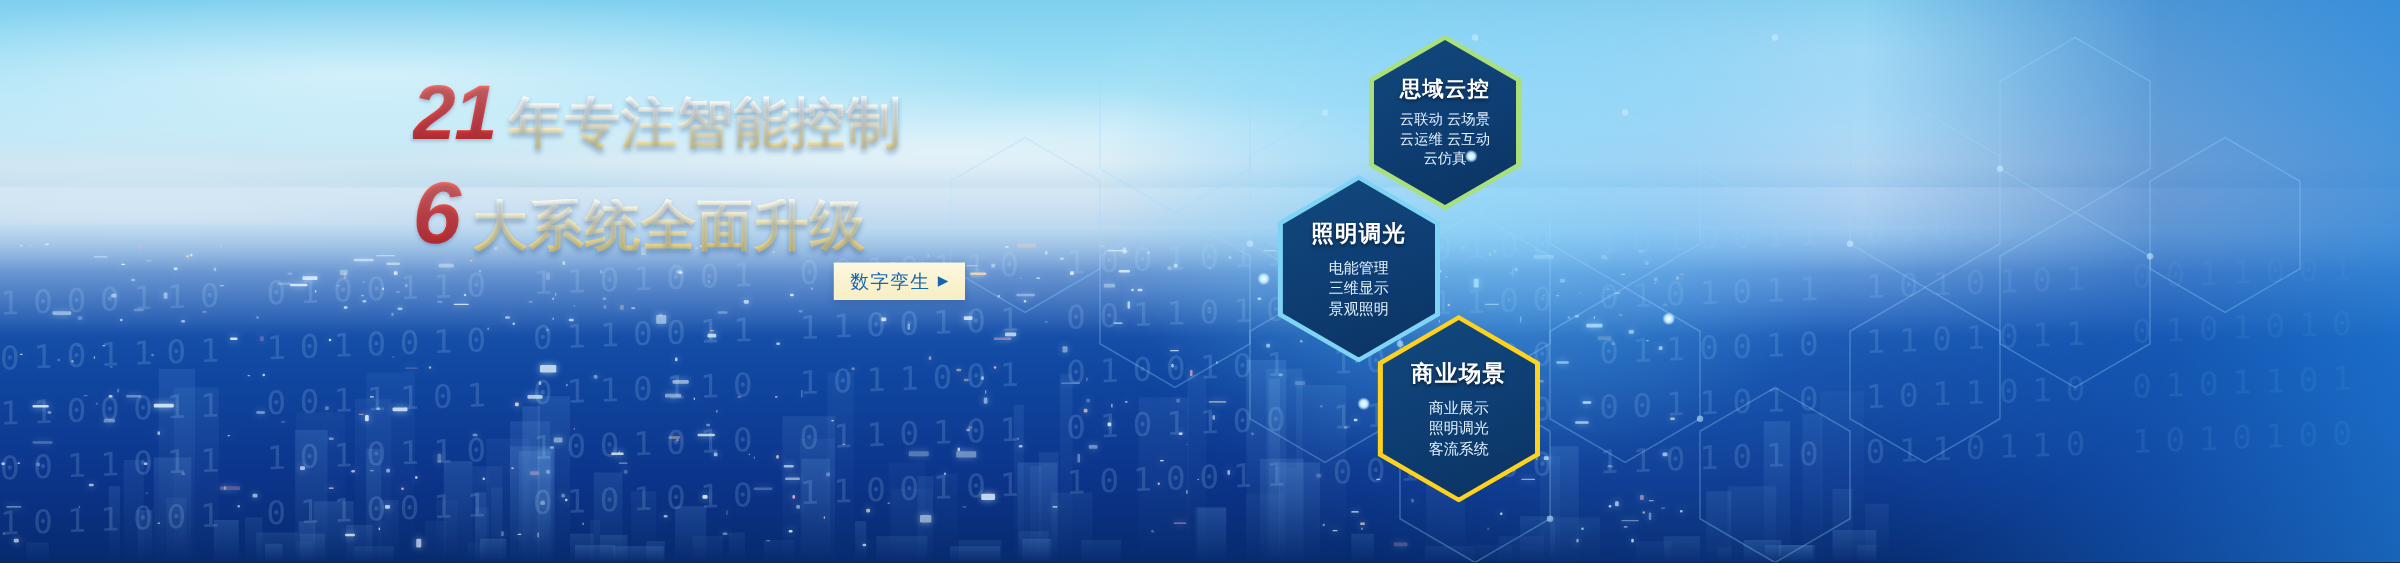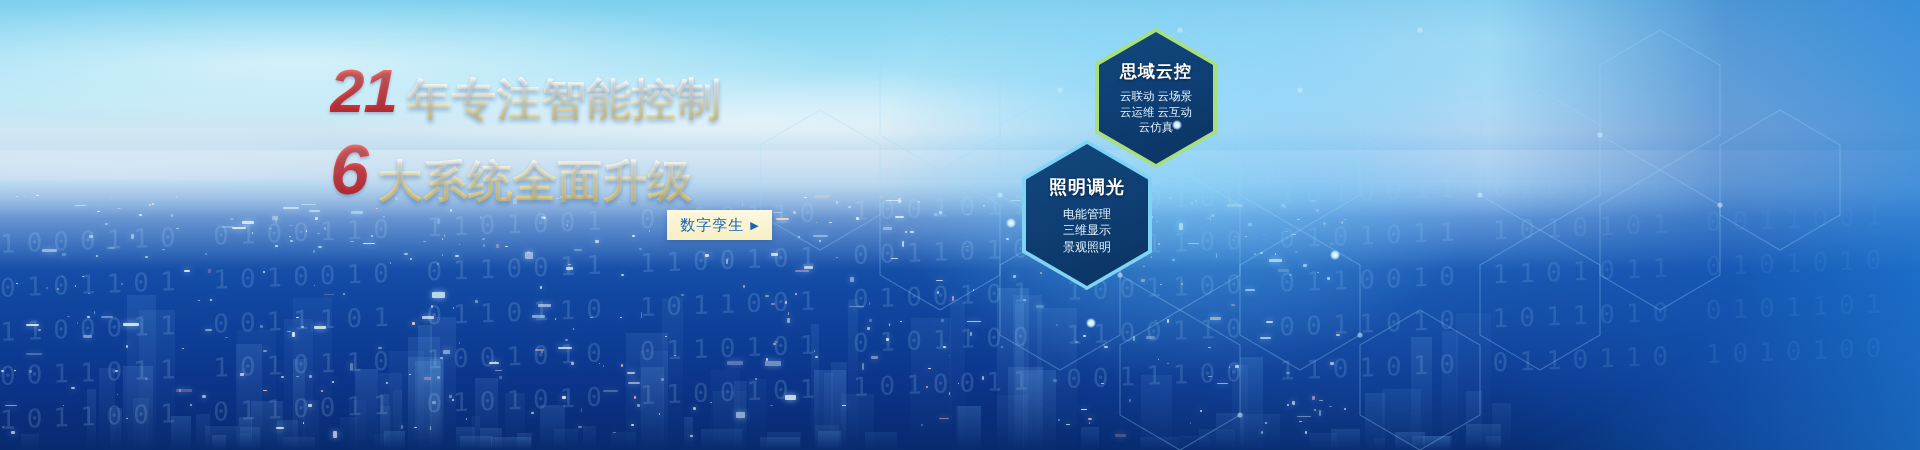--- a/index.html
+++ b/index.html
@@ -764,20 +764,30 @@
       <div class="hex h-md" style="left: 1022px; top: 140px; background: rgb(127, 212, 245); filter: drop-shadow(rgba(127, 212, 245, 0.4) 0px 0px 10px);">
         <div class="hex-inner">
           <div class="hex-title">照明调光</div>
           <div class="hex-sub">
             <div>电能管理</div>
             <div>三维显示</div>
             <div>景观照明</div>
           </div>
         </div>
       </div>
+      <div class="hex h-md" style="left: 1102px; top: 252px; background: rgb(255, 210, 30); filter: drop-shadow(rgba(255, 210, 30, 0.4) 0px 0px 10px);">
+        <div class="hex-inner">
+          <div class="hex-title">商业场景</div>
+          <div class="hex-sub">
+            <div>商业展示</div>
+            <div>照明调光</div>
+            <div>客流系统</div>
+          </div>
+        </div>
+      </div>
     </div>
 
   <div class="glowdot" style="left:1006px;top:218px;"></div>
   <div class="glowdot" style="left:1172px;top:120px;"></div>
   <div class="glowdot" style="left:1330px;top:250px;"></div>
   <div class="glowdot" style="left:1086px;top:318px;"></div>
 
 </div>
 
 </body></html>

